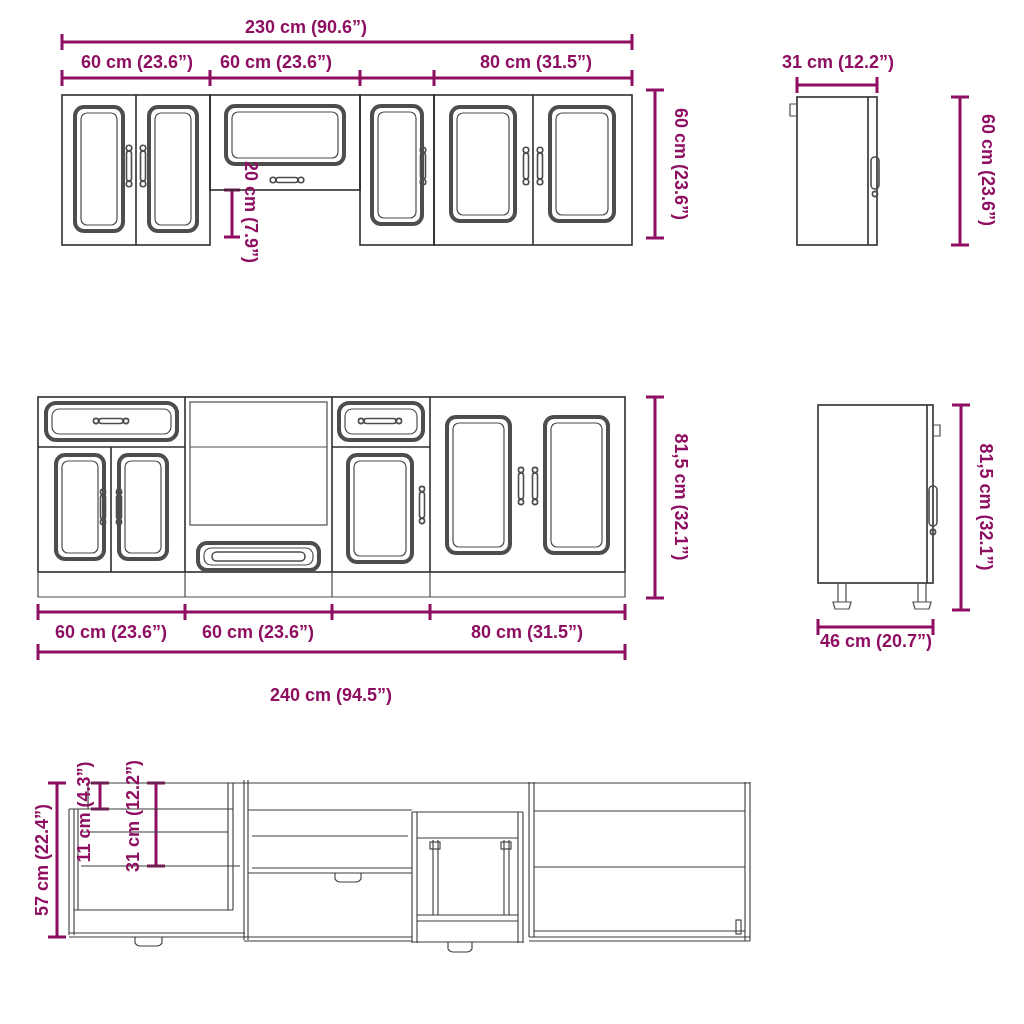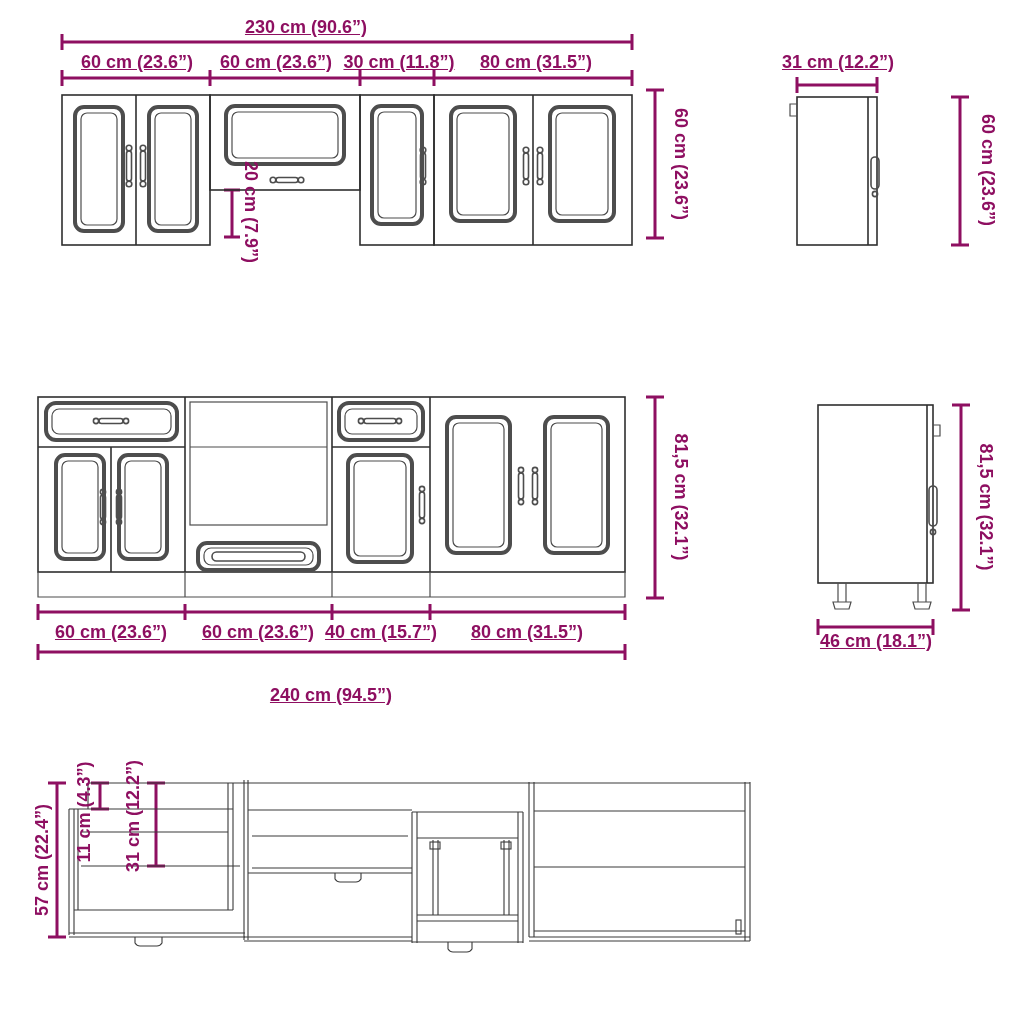--- a/index.html
+++ b/index.html
@@ -9,21 +9,21 @@
   svg *{fill:none;}
   .dim{stroke:#8E0F61;stroke-width:3;}
   .frame{stroke:#2f2f2f;stroke-width:1.6;}
   .thin{stroke:#4d4d4d;stroke-width:1.2;}
   .panel{stroke:#4d4d4d;stroke-width:4;}
   .handle{stroke:#4d4d4d;stroke-width:1.6;}
   .int{stroke:#3a3a3a;stroke-width:1.1;}
   .tab{fill:#8a8a8a;stroke:none;}
   .hlabel,.vlabel{position:absolute;height:22px;line-height:22px;text-align:center;
       font-size:18px;font-weight:bold;color:#8E0F61;white-space:nowrap;}
-  .hlabel{width:220px;text-decoration:underline;}
+  .hlabel{width:220px;}
   .vlabel{width:170px;}
   .rot90{transform:rotate(90deg);}
   .rotm90{transform:rotate(-90deg);}
 </style>
 </head>
 <body>
 
 <div id="canvas">
 
 <svg id="artwork" width="1024" height="1024" viewBox="0 0 1024 1024">
@@ -240,35 +240,33 @@
       <polygon points="641,868 649,868 647,877 643,877"></polygon>
       <polygon points="622,941 630,941 628,950 624,950"></polygon>
       <polygon points="641,941 649,941 647,950 643,950"></polygon>
     </g>
   </g>
 </svg>
 
   <div class="hlabel" style="left:196px;top:16px;">230 cm (90.6”)</div>
   <div class="hlabel" style="left:27px;top:51px;">60 cm (23.6”)</div>
   <div class="hlabel" style="left:166px;top:51px;">60 cm (23.6”)</div>
-  <div class="hlabel" style="left:289px;top:51px;">30 cm (11.8”)</div>
   <div class="hlabel" style="left:426px;top:51px;">80 cm (31.5”)</div>
   <div class="vlabel rot90" style="left:596px;top:153px;">60 cm (23.6”)</div>
   <div class="vlabel rot90" style="left:166px;top:201px;">20 cm (7.9”)</div>
 
   <div class="hlabel" style="left:728px;top:51px;">31 cm (12.2”)</div>
   <div class="vlabel rot90" style="left:903px;top:159px;">60 cm (23.6”)</div>
 
   <div class="hlabel" style="left:1px;top:621px;">60 cm (23.6”)</div>
   <div class="hlabel" style="left:148px;top:621px;">60 cm (23.6”)</div>
-  <div class="hlabel" style="left:271px;top:621px;">40 cm (15.7”)</div>
   <div class="hlabel" style="left:417px;top:621px;">80 cm (31.5”)</div>
   <div class="hlabel" style="left:221px;top:684px;">240 cm (94.5”)</div>
   <div class="vlabel rot90" style="left:596px;top:486px;">81,5 cm (32.1”)</div>
 
-  <div class="hlabel" style="left:766px;top:630px;">46 cm (18.1”)</div>
+  <div class="hlabel" style="left:766px;top:630px;">46 cm (20.7”)</div>
   <div class="vlabel rot90" style="left:901px;top:496px;">81,5 cm (32.1”)</div>
 
   <div class="vlabel rotm90" style="left:-43px;top:849px;">57 cm (22.4”)</div>
   <div class="vlabel rotm90" style="left:-1px;top:801px;">11 cm (4.3”)</div>
   <div class="vlabel rotm90" style="left:48px;top:805px;">31 cm (12.2”)</div>
 
 </div>
 
 </body></html>

